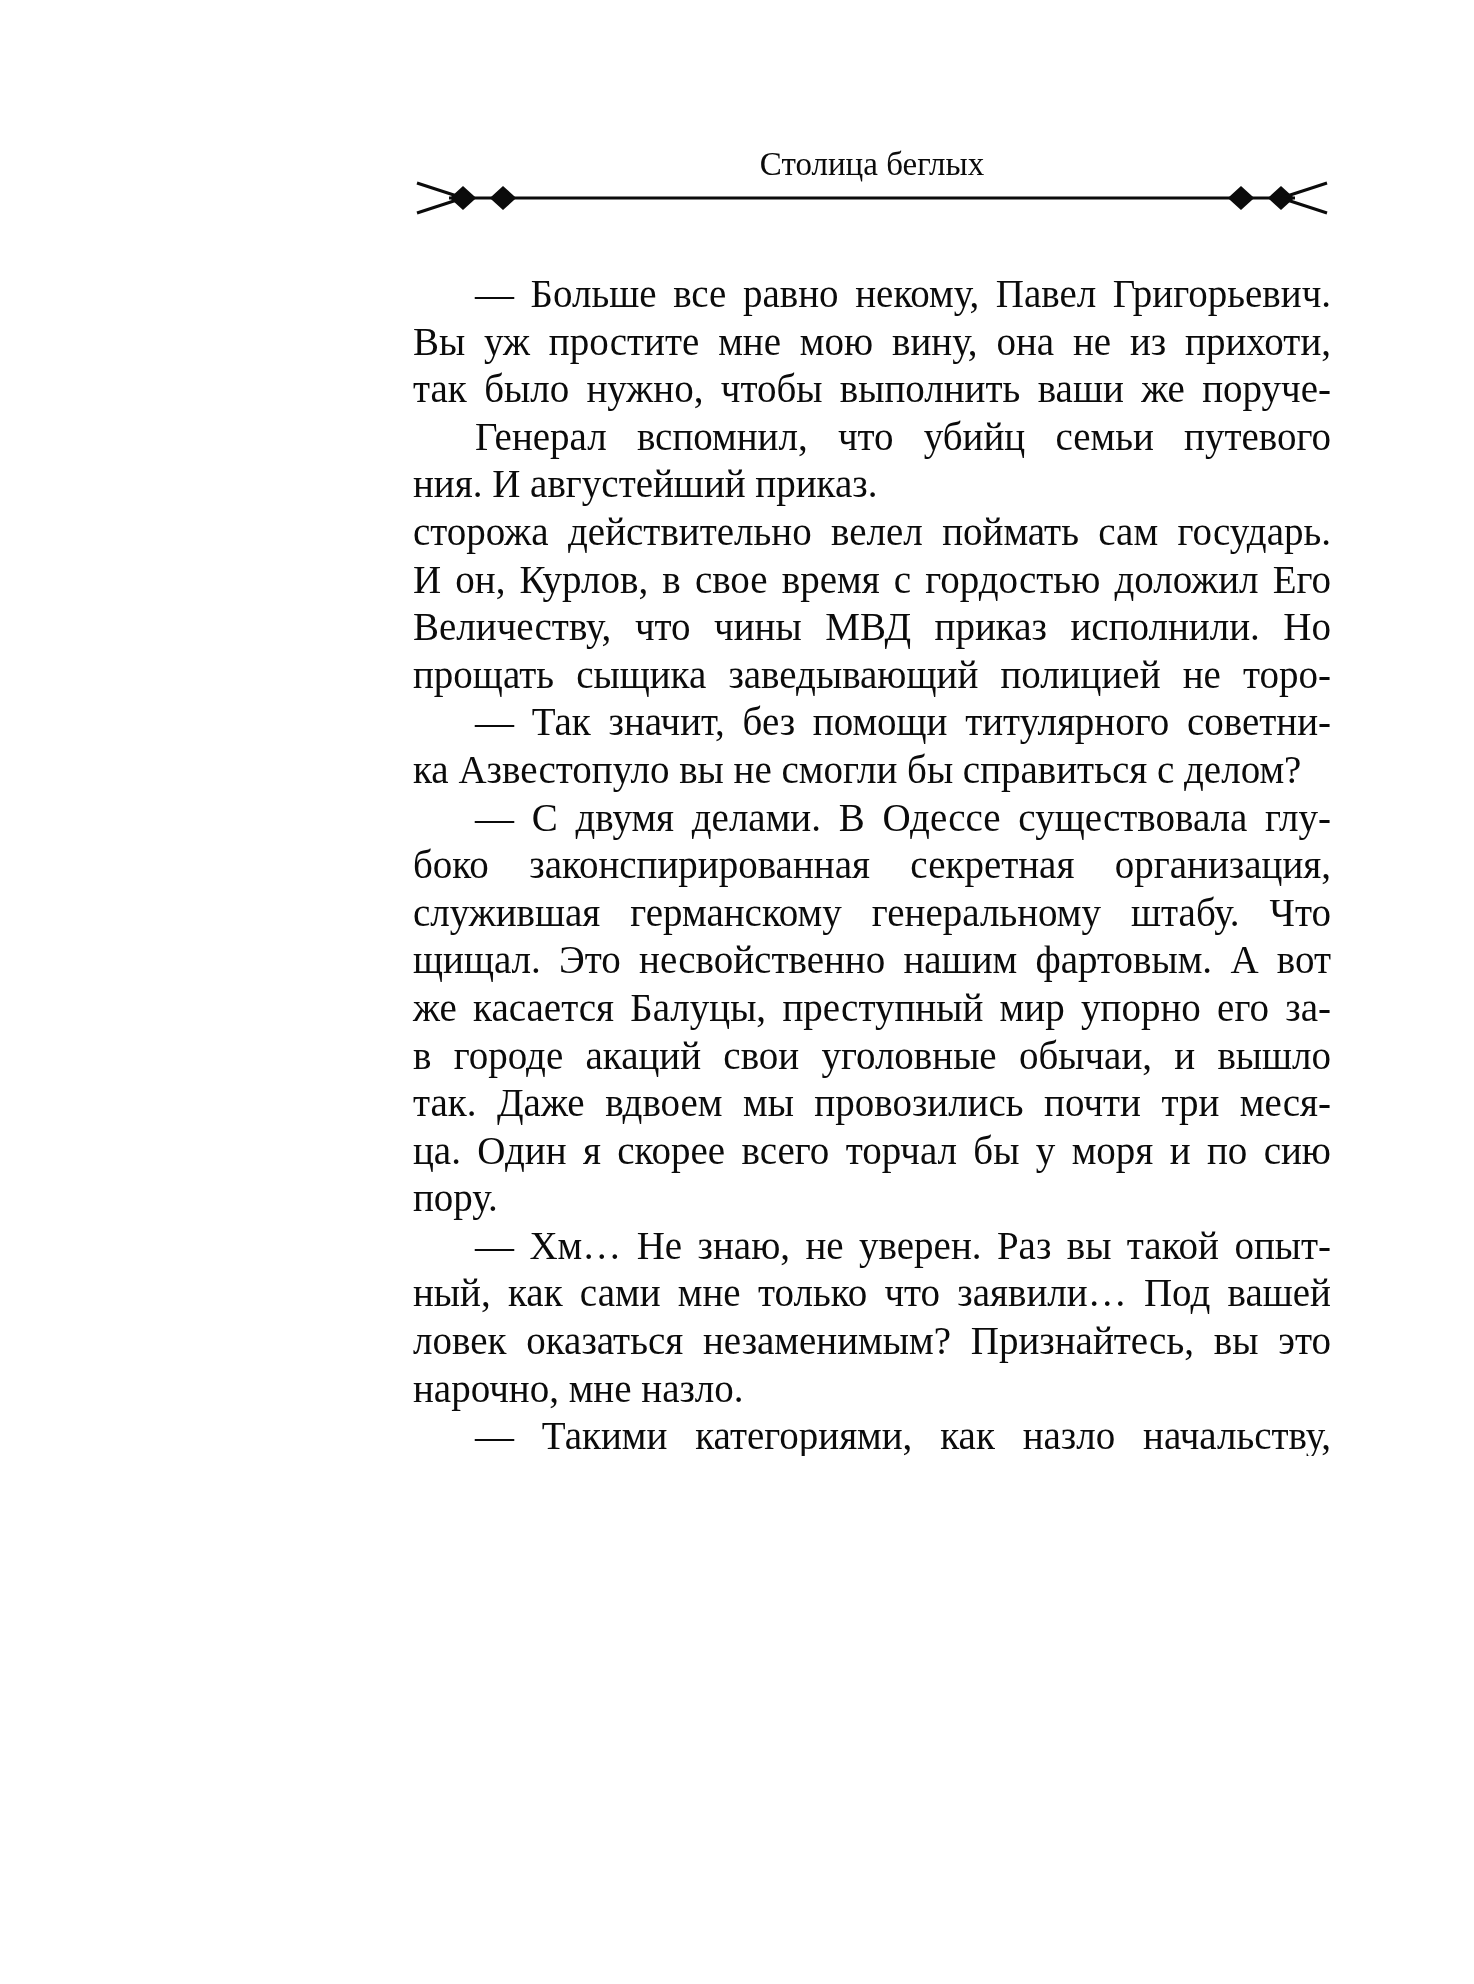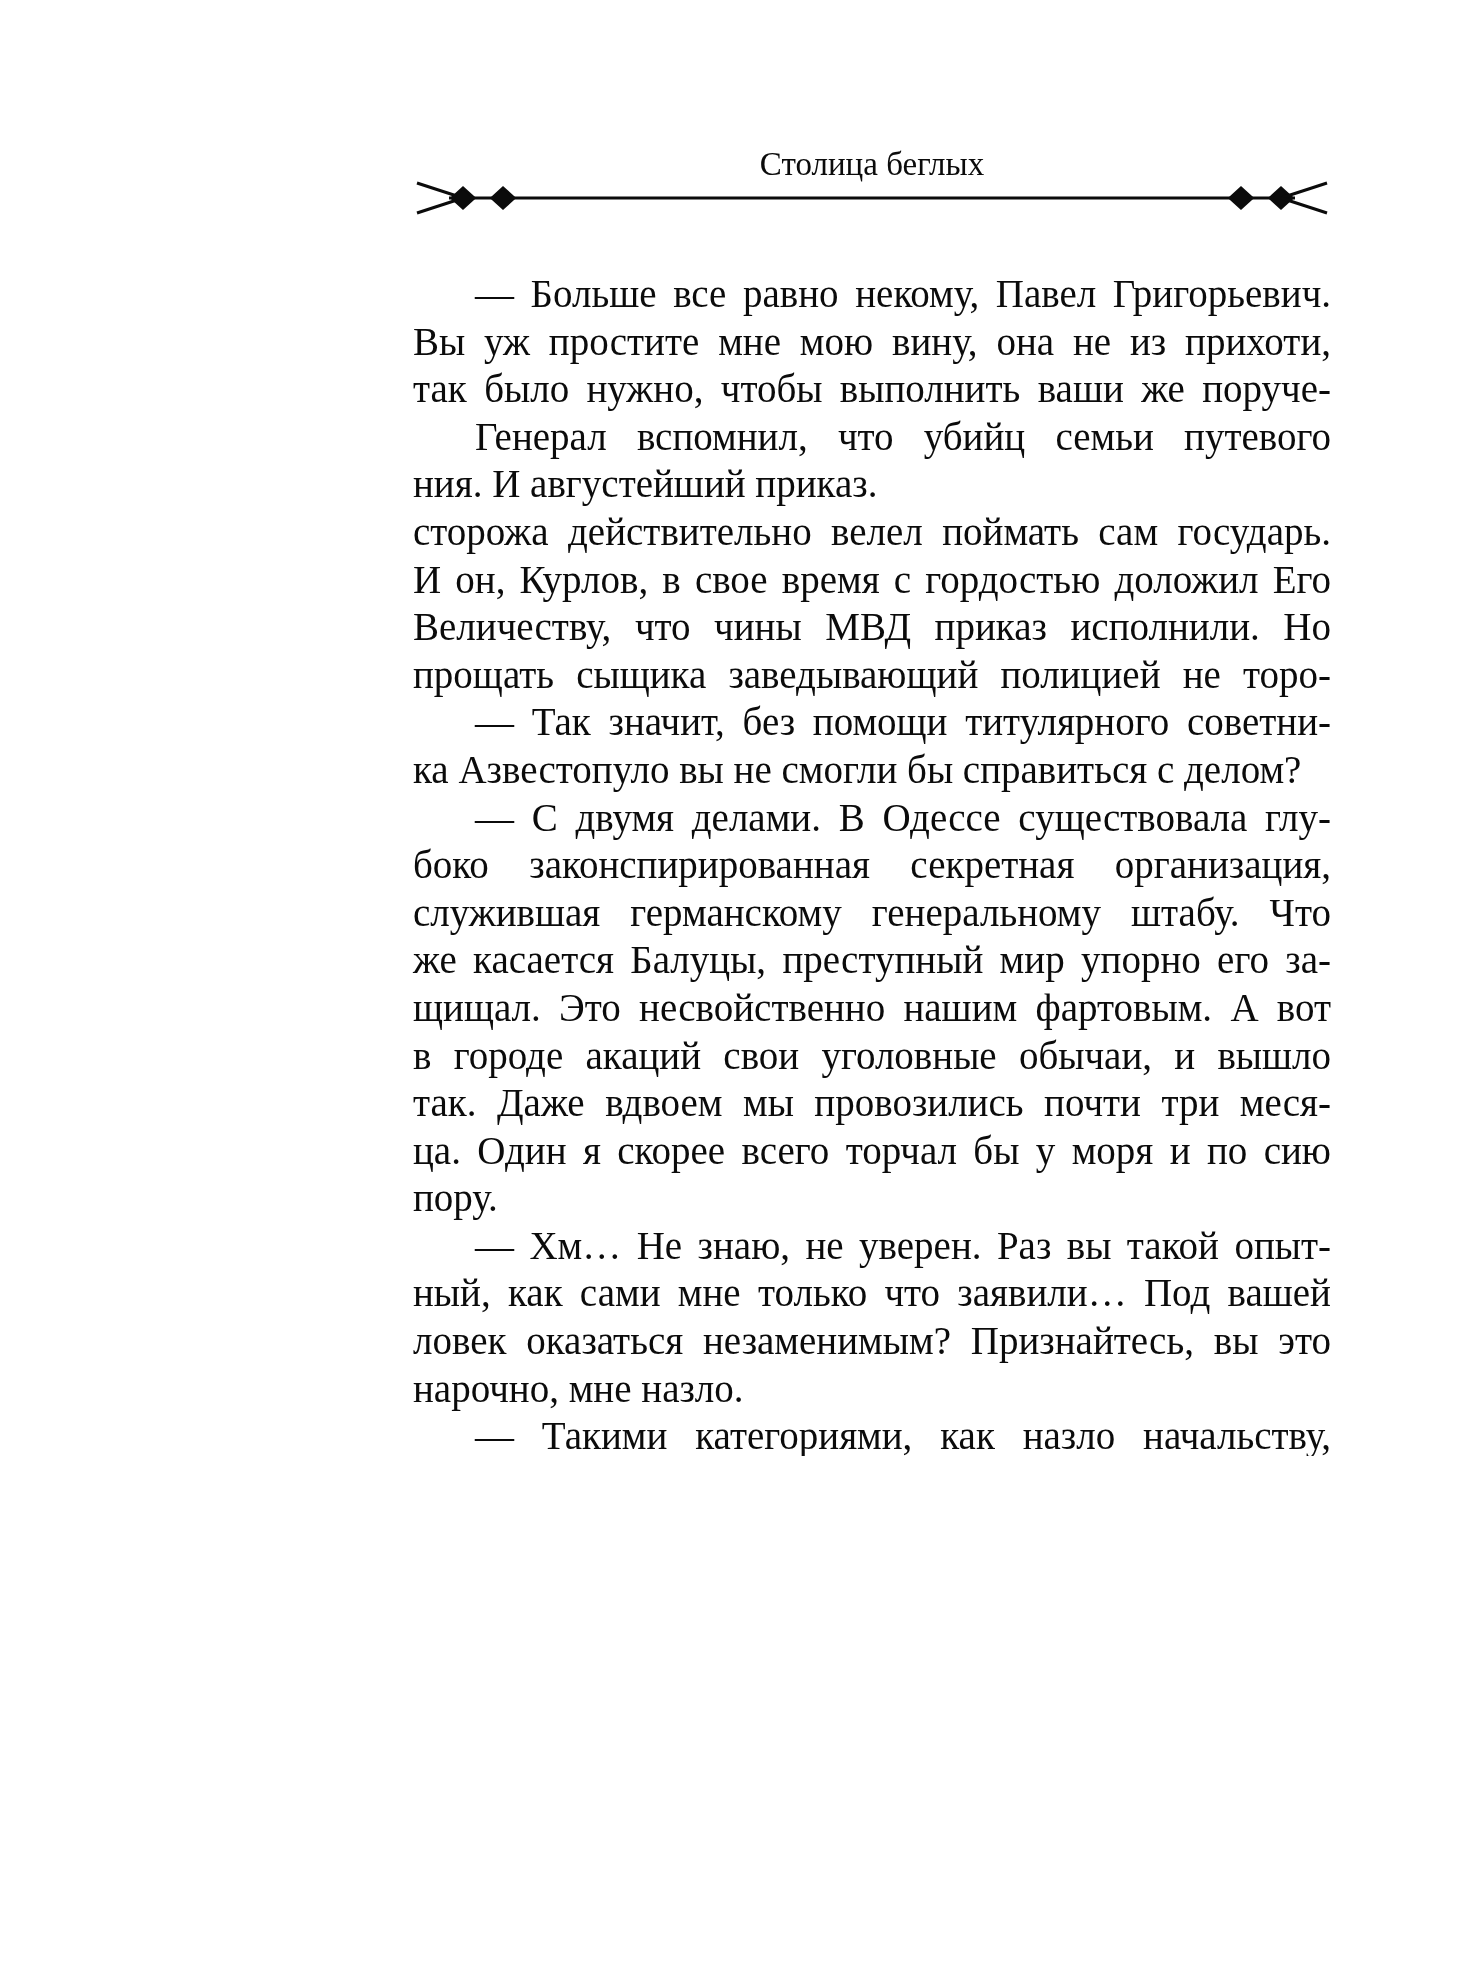--- a/index.html
+++ b/index.html
@@ -107,22 +107,22 @@
     <div class="line">И он, Курлов, в свое время с гордостью доложил Его</div>
     <div class="line">Величеству, что чины МВД приказ исполнили. Но</div>
     <div class="line">прощать сыщика заведывающий полицией не торо-</div>
 
     <div class="line first">— Так значит, без помощи титулярного советни-</div>
     <div class="line lastline">ка Азвестопуло вы не смогли бы справиться с делом?</div>
 
     <div class="line first">— С двумя делами. В Одессе существовала глу-</div>
     <div class="line">боко законспирированная секретная организация,</div>
     <div class="line">служившая германскому генеральному штабу. Что</div>
+    <div class="line">щищал. Это несвойственно нашим фартовым. А вот</div>
     <div class="line">же касается Балуцы, преступный мир упорно его за-</div>
-    <div class="line">щищал. Это несвойственно нашим фартовым. А вот</div>
     <div class="line">в городе акаций свои уголовные обычаи, и вышло</div>
     <div class="line">так. Даже вдвоем мы провозились почти три меся-</div>
     <div class="line">ца. Один я скорее всего торчал бы у моря и по сию</div>
     <div class="line lastline">пору.</div>
 
     <div class="line first">— Хм… Не знаю, не уверен. Раз вы такой опыт-</div>
     <div class="line">ный, как сами мне только что заявили… Под вашей</div>
     <div class="line">ловек оказаться незаменимым? Признайтесь, вы это</div>
     <div class="line lastline">нарочно, мне назло.</div>
 

